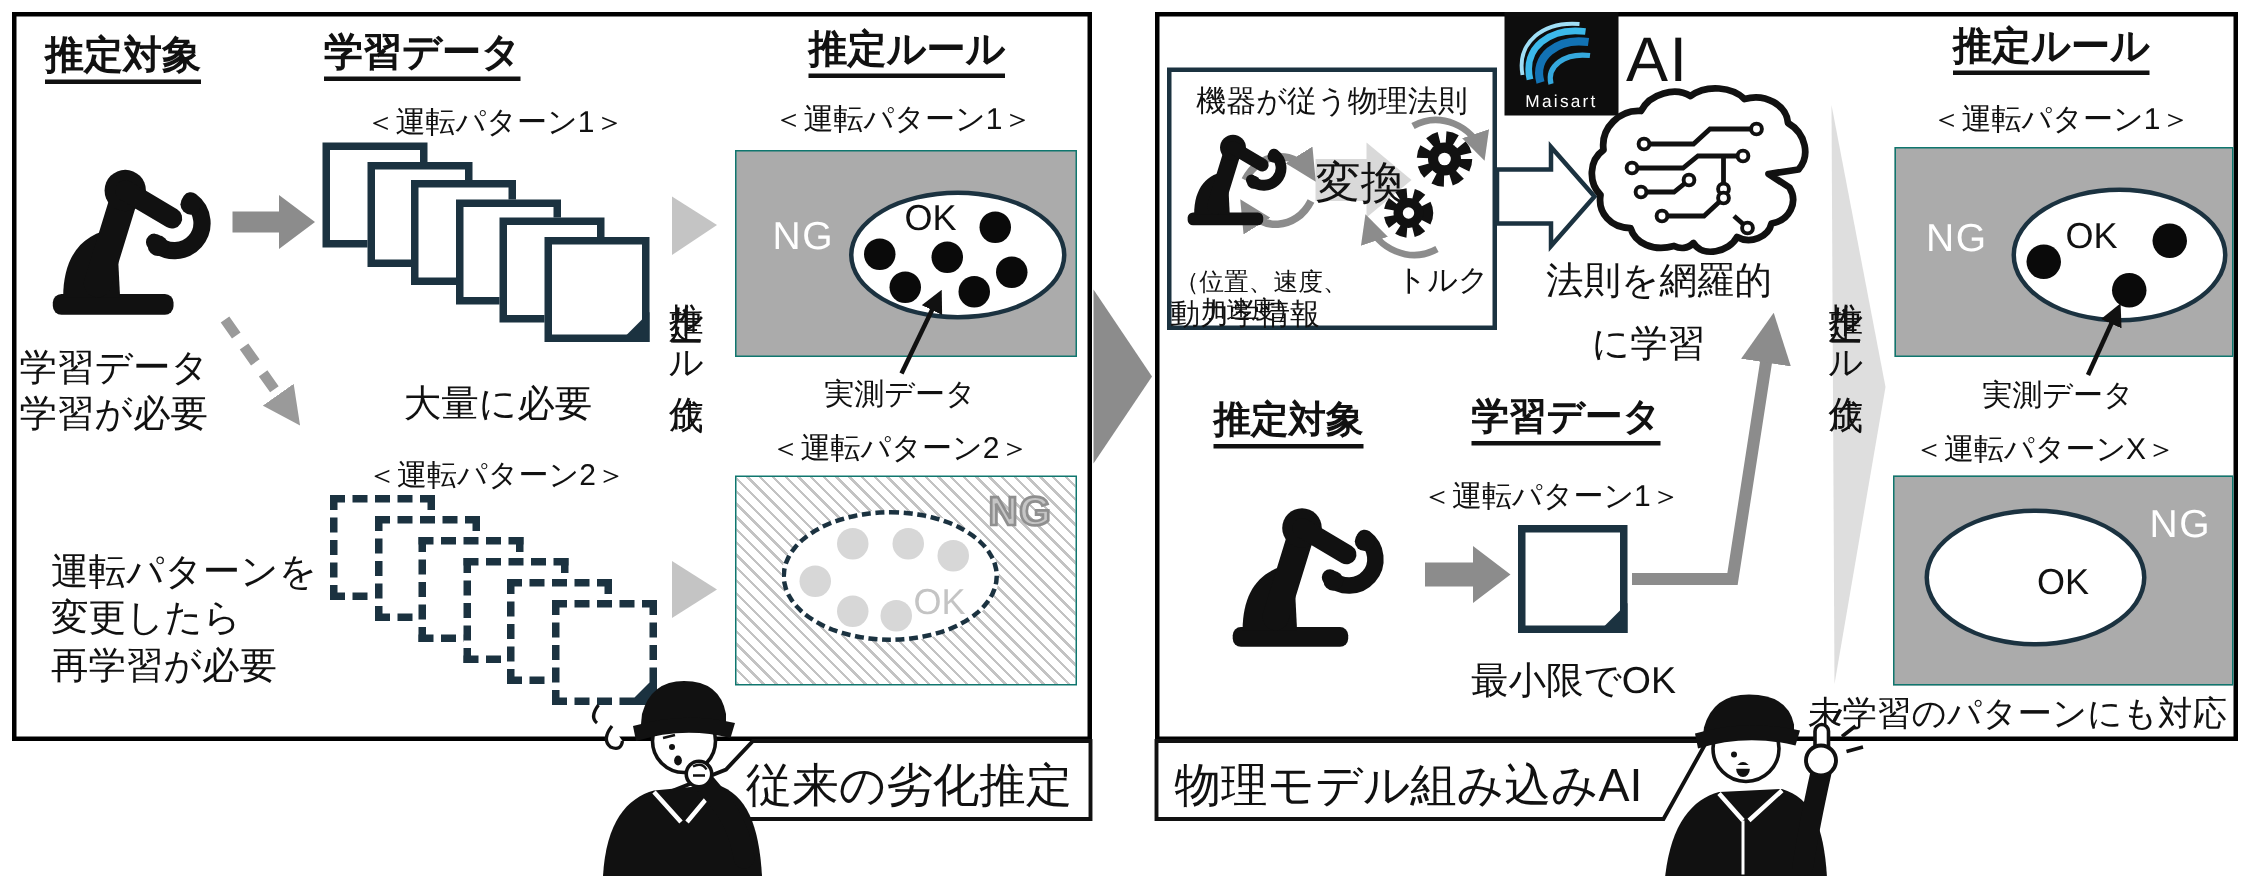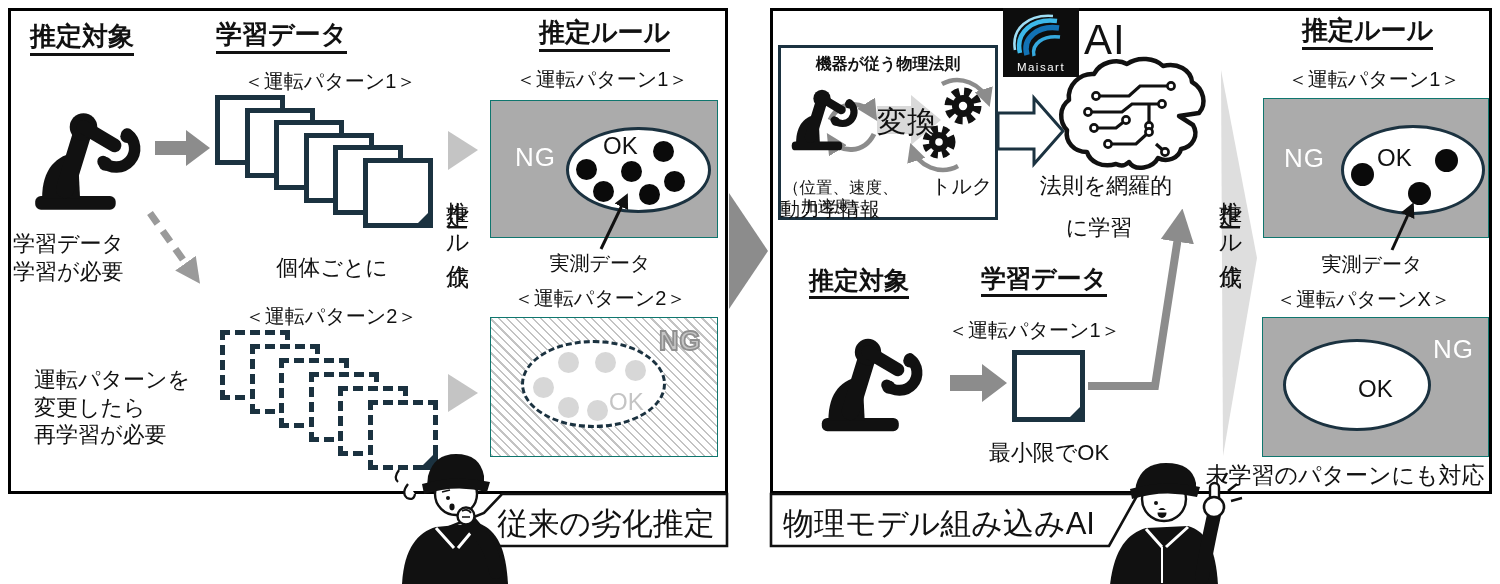--- a/index.html
+++ b/index.html
@@ -4,41 +4,41 @@
 <style>
   * { margin:0; padding:0; box-sizing:border-box; }
   html,body { background:#fff; }
   body { font-family:"Liberation Sans","DejaVu Sans",sans-serif; color:#111; }
   .stage { position:relative; width:1500px; height:584px; background:#fff; overflow:hidden; }
   .abs { position:absolute; }
   .panel { position:absolute; border:3px solid #000; background:#fff; }
   .pbox { position:absolute; border:3px solid #1b3240; background:#fff; }
   .h1 { position:absolute; font-size:26px; font-weight:700; border-bottom:3px solid #111; padding-bottom:1px; line-height:1.15; white-space:nowrap;text-align:right; }
   .plabel { position:absolute; font-size:20px; text-align:center; white-space:nowrap; }
-  .note { position:absolute; font-size:22px; line-height:1.25; white-space:pre-line; }
+  .note { position:absolute; font-size:25px; line-height:1.25; white-space:pre-line; }
   .ctr { text-align:center; }
   .vtext { position:absolute; writing-mode:vertical-rl; text-orientation:mixed; font-size:23px; letter-spacing:2px; line-height:1; }
   .caption { position:absolute; font-size:31px; text-align:center; white-space:nowrap; }
   .paper { position:absolute; width:70px; height:70px; background:#fff; border:5px solid #1b3240; }
   .paper.dashed { border-style:dashed; }
   .fold { position:absolute; right:-5px; bottom:-5px; width:0; height:0; border-bottom:20px solid #1b3240; border-left:20px solid transparent; }
   .rbox { position:absolute; width:228px; height:140px; background:#ababab; border:1px solid #0f766e; }
   .rbox.hatch { background:repeating-linear-gradient(45deg,#c3c3c3 0 1.6px,#ffffff 1.6px 6px); }
   .oval { position:absolute; background:#fff; border:3px solid #1b3240; border-radius:50%; }
   .oval.dash { border-style:dashed; }
   .ng { position:absolute; font-size:26px; color:#fff; letter-spacing:1px; }
   .ng-outline { position:absolute; font-size:27px; font-weight:700; color:#c6c6c6; -webkit-text-stroke:1.8px #8f8f8f; letter-spacing:1px; }
   .ok { position:absolute; font-size:24px; color:#111; }
   .ok.gray { color:#c4c4c4; }
   .dotB { position:absolute; width:21px; height:21px; border-radius:50%; background:#0a0a0a; }
   .dotB.big { width:23px; height:23px; }
   .dotG { position:absolute; width:21px; height:21px; border-radius:50%; background:#d7d7d7; }
   svg.layer { position:absolute; left:0; top:0; pointer-events:none; }
   .ai-label { position:absolute; font-size:42px; letter-spacing:1px; }
-  .pb-title { position:absolute; font-size:16px; text-align:center; white-space:nowrap;font-weight:bold; }
+  .pb-title { position:absolute; font-size:20px; text-align:center; white-space:nowrap; }
   .pb-small { position:absolute; font-size:16.5px; white-space:nowrap; }
   .pb-mid { position:absolute; font-size:20px; white-space:nowrap; }
 </style>
 </head>
 <body>
 
 <div class="stage">
 
   <div class="panel" style="left:8px;top:8px;width:720px;height:486px;"></div>
   <div class="panel" style="left:770px;top:8px;width:722px;height:486px;"></div>
@@ -207,21 +207,21 @@
   <div class="h1" style="left:216px;top:20px;">学習データ</div>
   <div class="h1" style="left:539px;top:18px;">推定ルール</div>
 
   <div class="plabel" style="left:230px;top:68px;width:200px;">＜運転パターン1＞</div>
   <div class="plabel" style="left:502px;top:66px;width:200px;">＜運転パターン1＞</div>
   <div class="plabel" style="left:231px;top:303px;width:200px;">＜運転パターン2＞</div>
   <div class="plabel" style="left:500px;top:285px;width:200px;">＜運転パターン2＞</div>
 
   <div class="note" style="left:13px;top:230px;">学習データ
 学習が必要</div>
-  <div class="note ctr" style="left:242px;top:254px;width:180px;">個体ごとに</div>
+  <div class="note ctr" style="left:242px;top:254px;width:180px;">大量に必要</div>
   <div class="note" style="left:34px;top:366px;">運転パターンを
 変更したら
 再学習が必要</div>
 
   <div class="vtext" style="left:446px;top:184px;">推定ルール作成</div>
   <div class="note ctr" style="left:520px;top:251px;width:160px;font-size:20px;">実測データ</div>
 
   <div class="caption" style="left:497px;top:503px;width:218px;">従来の劣化推定</div>
 
   <div class="pb-title" style="left:781px;top:54px;width:214px;">機器が従う物理法則</div>

